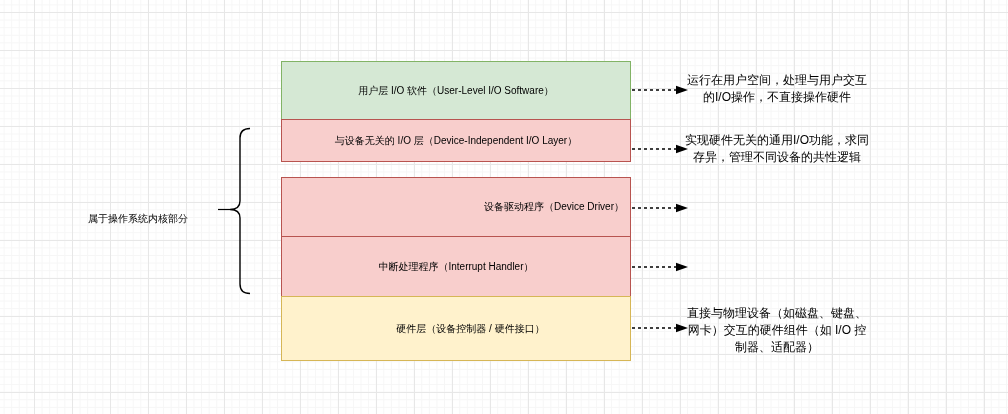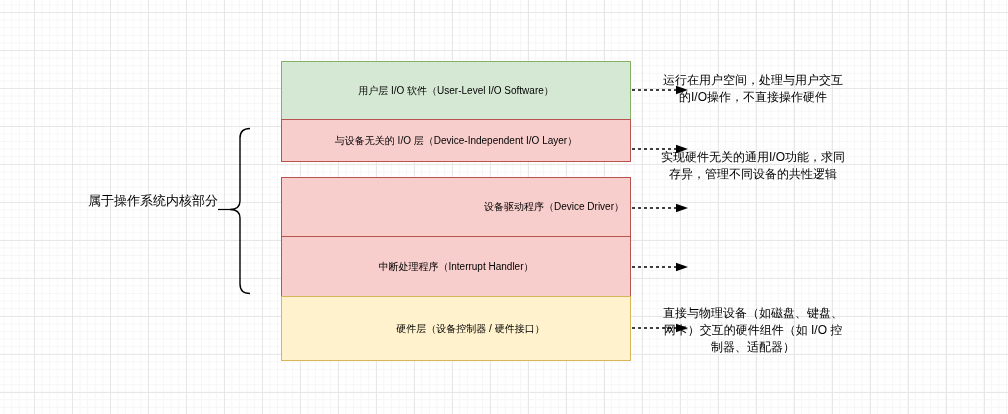--- a/index.html
+++ b/index.html
@@ -35,46 +35,46 @@
     padding: 0 6px;
   }
   .b1 { top: 61px;  height: 59px; background: var(--green-fill);  border-color: var(--green-stroke); }
   .b2 { top: 119px; height: 43px; background: var(--red-fill);    border-color: var(--red-stroke); }
   .b3 { top: 177px; height: 60px; background: var(--red-fill);    border-color: var(--red-stroke); justify-content: flex-end; }
   .b4 { top: 236px; height: 61px; background: var(--red-fill);    border-color: var(--red-stroke); text-align: right; }
   .b5 { top: 296px; height: 65px; background: var(--yellow-fill); border-color: var(--yellow-stroke); padding-left: 35px; }
 
   .note {
     position: absolute;
-    left: 652px;
+    left: 676px;
     width: 202px;
     text-align: center;
     font-size: 12px;
     line-height: 17px;
     color: #000;
     white-space: pre-line;
   }
   .n1 { top: 72px; }
-  .n2 { top: 132px; margin-top: 17px; }
+  .n2 { top: 132px; }
   .n3 { top: 191px; }
   .n4 { top: 250px; }
   .n5 { top: 305px; }
 
   .arrow { position: absolute; left: 631px; width: 58px; height: 12px; }
   .a1 { top: 84px; }
   .a2 { top: 143px; }
   .a3 { top: 202px; }
   .a4 { top: 261px; }
   .a5 { top: 322px; }
 
   .kernel-label {
     position: absolute;
     left: 88px;
-    top: 192px;
-    font-size: 13px;
+    top: 212px;
+    font-size: 10px;
     color: #000;
     white-space: nowrap;
   }
 
   .brace { position: absolute; left: 216px; top: 127px; width: 36px; height: 168px; }
 </style>
 </head>
 <body>
 
 <div class="canvas">

